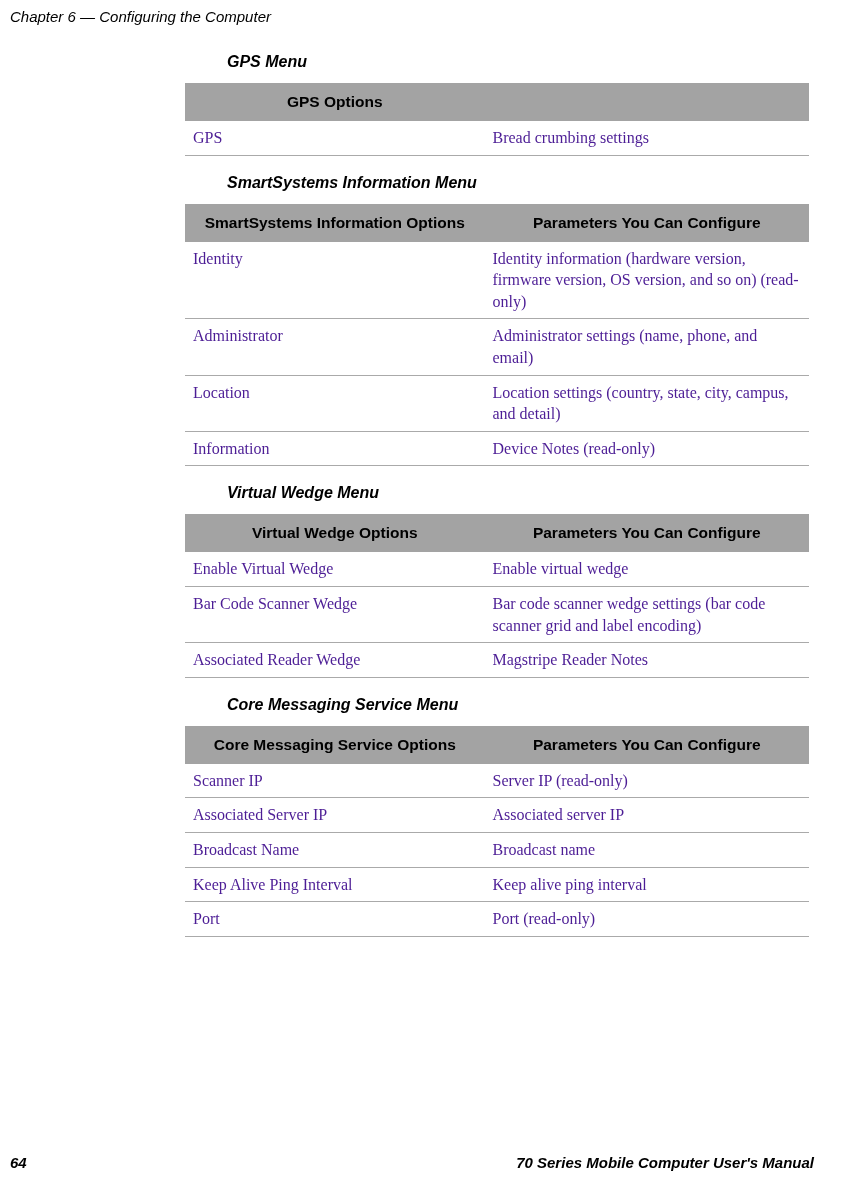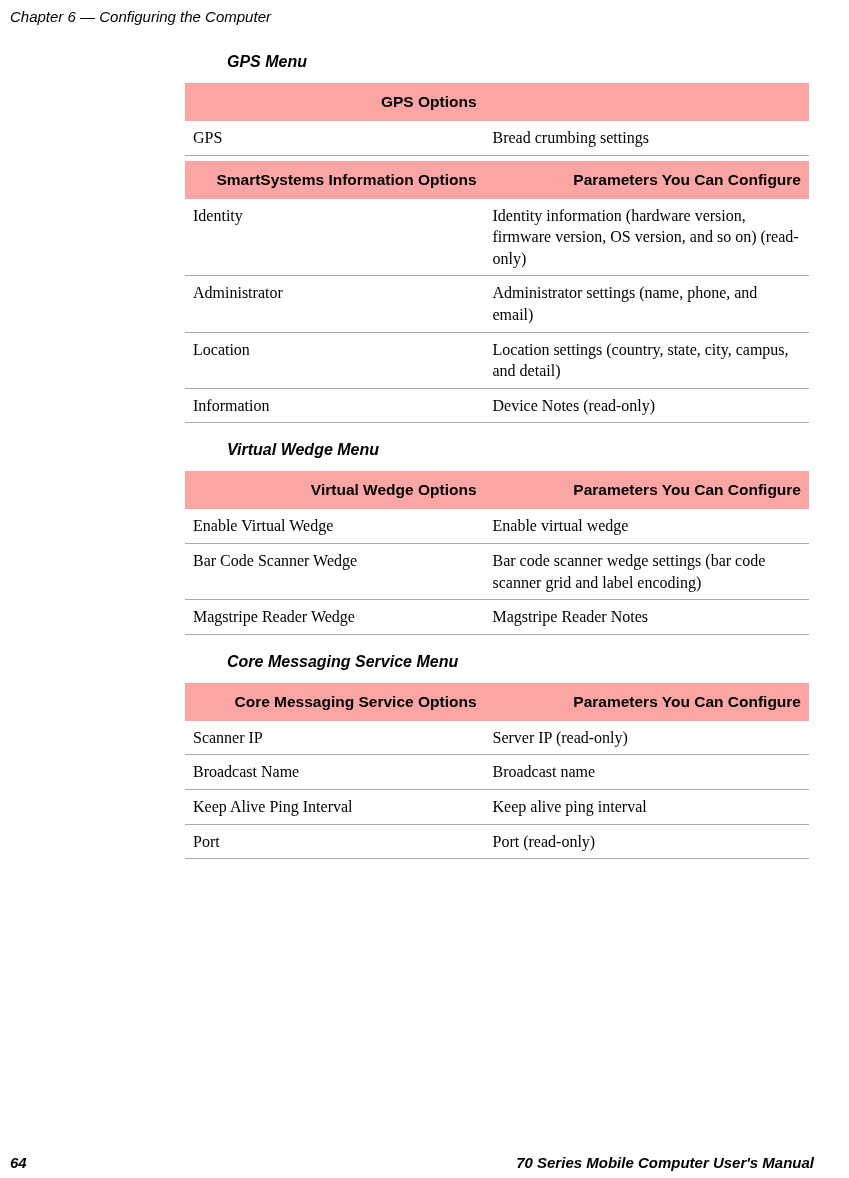--- a/index.html
+++ b/index.html
@@ -32,35 +32,35 @@
       margin-bottom: 12px;
       margin-top: 18px;
       margin-left: 42px;
     }
     table {
       width: 100%;
       border-collapse: collapse;
       margin-bottom: 5px;
     }
     th {
-      background: #fca5a5;
+      background: #a3a3a3;
       font-family: Arial, Helvetica, sans-serif;
       font-weight: bold;
       font-size: 15.5px;
-      text-align: right;
+      text-align: center;
       padding: 10px 8px;
       color: #000;
     }
     td {
       font-family: Georgia, 'Times New Roman', serif;
       font-size: 16px;
       padding: 6px 8px;
       vertical-align: top;
       border-bottom: 0.5px solid #aaa;
-      color: #000000;
+      color: #4c1d95;
       line-height: 1.35;
     }
     .col1 { width: 48%; }
     .col2 { width: 52%; }
     .footer {
       position: absolute;
       bottom: 7px;
       left: 10px;
       right: 35px;
       display: flex;
@@ -86,20 +86,21 @@
       <th class="col1">GPS Options</th>
       <th class="col2"></th>
     </tr>
     <tr>
       <td>GPS</td>
       <td>Bread crumbing settings</td>
     </tr>
   </tbody>
     </table>
 
+  <div class="section-title">SmartSystems Information Menu</div>
   <table>
     <tbody>
         <tr>
       <th class="col1">SmartSystems Information Options</th>
       <th class="col2">Parameters You Can Configure</th>
     </tr>
     <tr>
       <td>Identity</td>
       <td>Identity information (hardware version, firmware version, OS version, and so on) (read-only)</td>
     </tr>
@@ -127,36 +128,40 @@
     </tr>
     <tr>
       <td>Enable Virtual Wedge</td>
       <td>Enable virtual wedge</td>
     </tr>
     <tr>
       <td>Bar Code Scanner Wedge</td>
       <td>Bar code scanner wedge settings (bar code scanner grid and label encoding)</td>
     </tr>
     <tr>
-      <td>Magstripe Reader Wedge</td>
+      <td>Associated Reader Wedge</td>
       <td>Magstripe Reader Notes</td>
     </tr>
   </tbody>
     </table>
 
   <div class="section-title">Core Messaging Service Menu</div>
   <table>
     <tbody>
         <tr>
       <th class="col1">Core Messaging Service Options</th>
       <th class="col2">Parameters You Can Configure</th>
     </tr>
     <tr>
       <td>Scanner IP</td>
       <td>Server IP (read-only)</td>
+    </tr>
+    <tr>
+      <td>Associated Server IP</td>
+      <td>Associated server IP</td>
     </tr>
     <tr>
       <td>Broadcast Name</td>
       <td>Broadcast name</td>
     </tr>
     <tr>
       <td>Keep Alive Ping Interval</td>
       <td>Keep alive ping interval</td>
     </tr>
     <tr>

